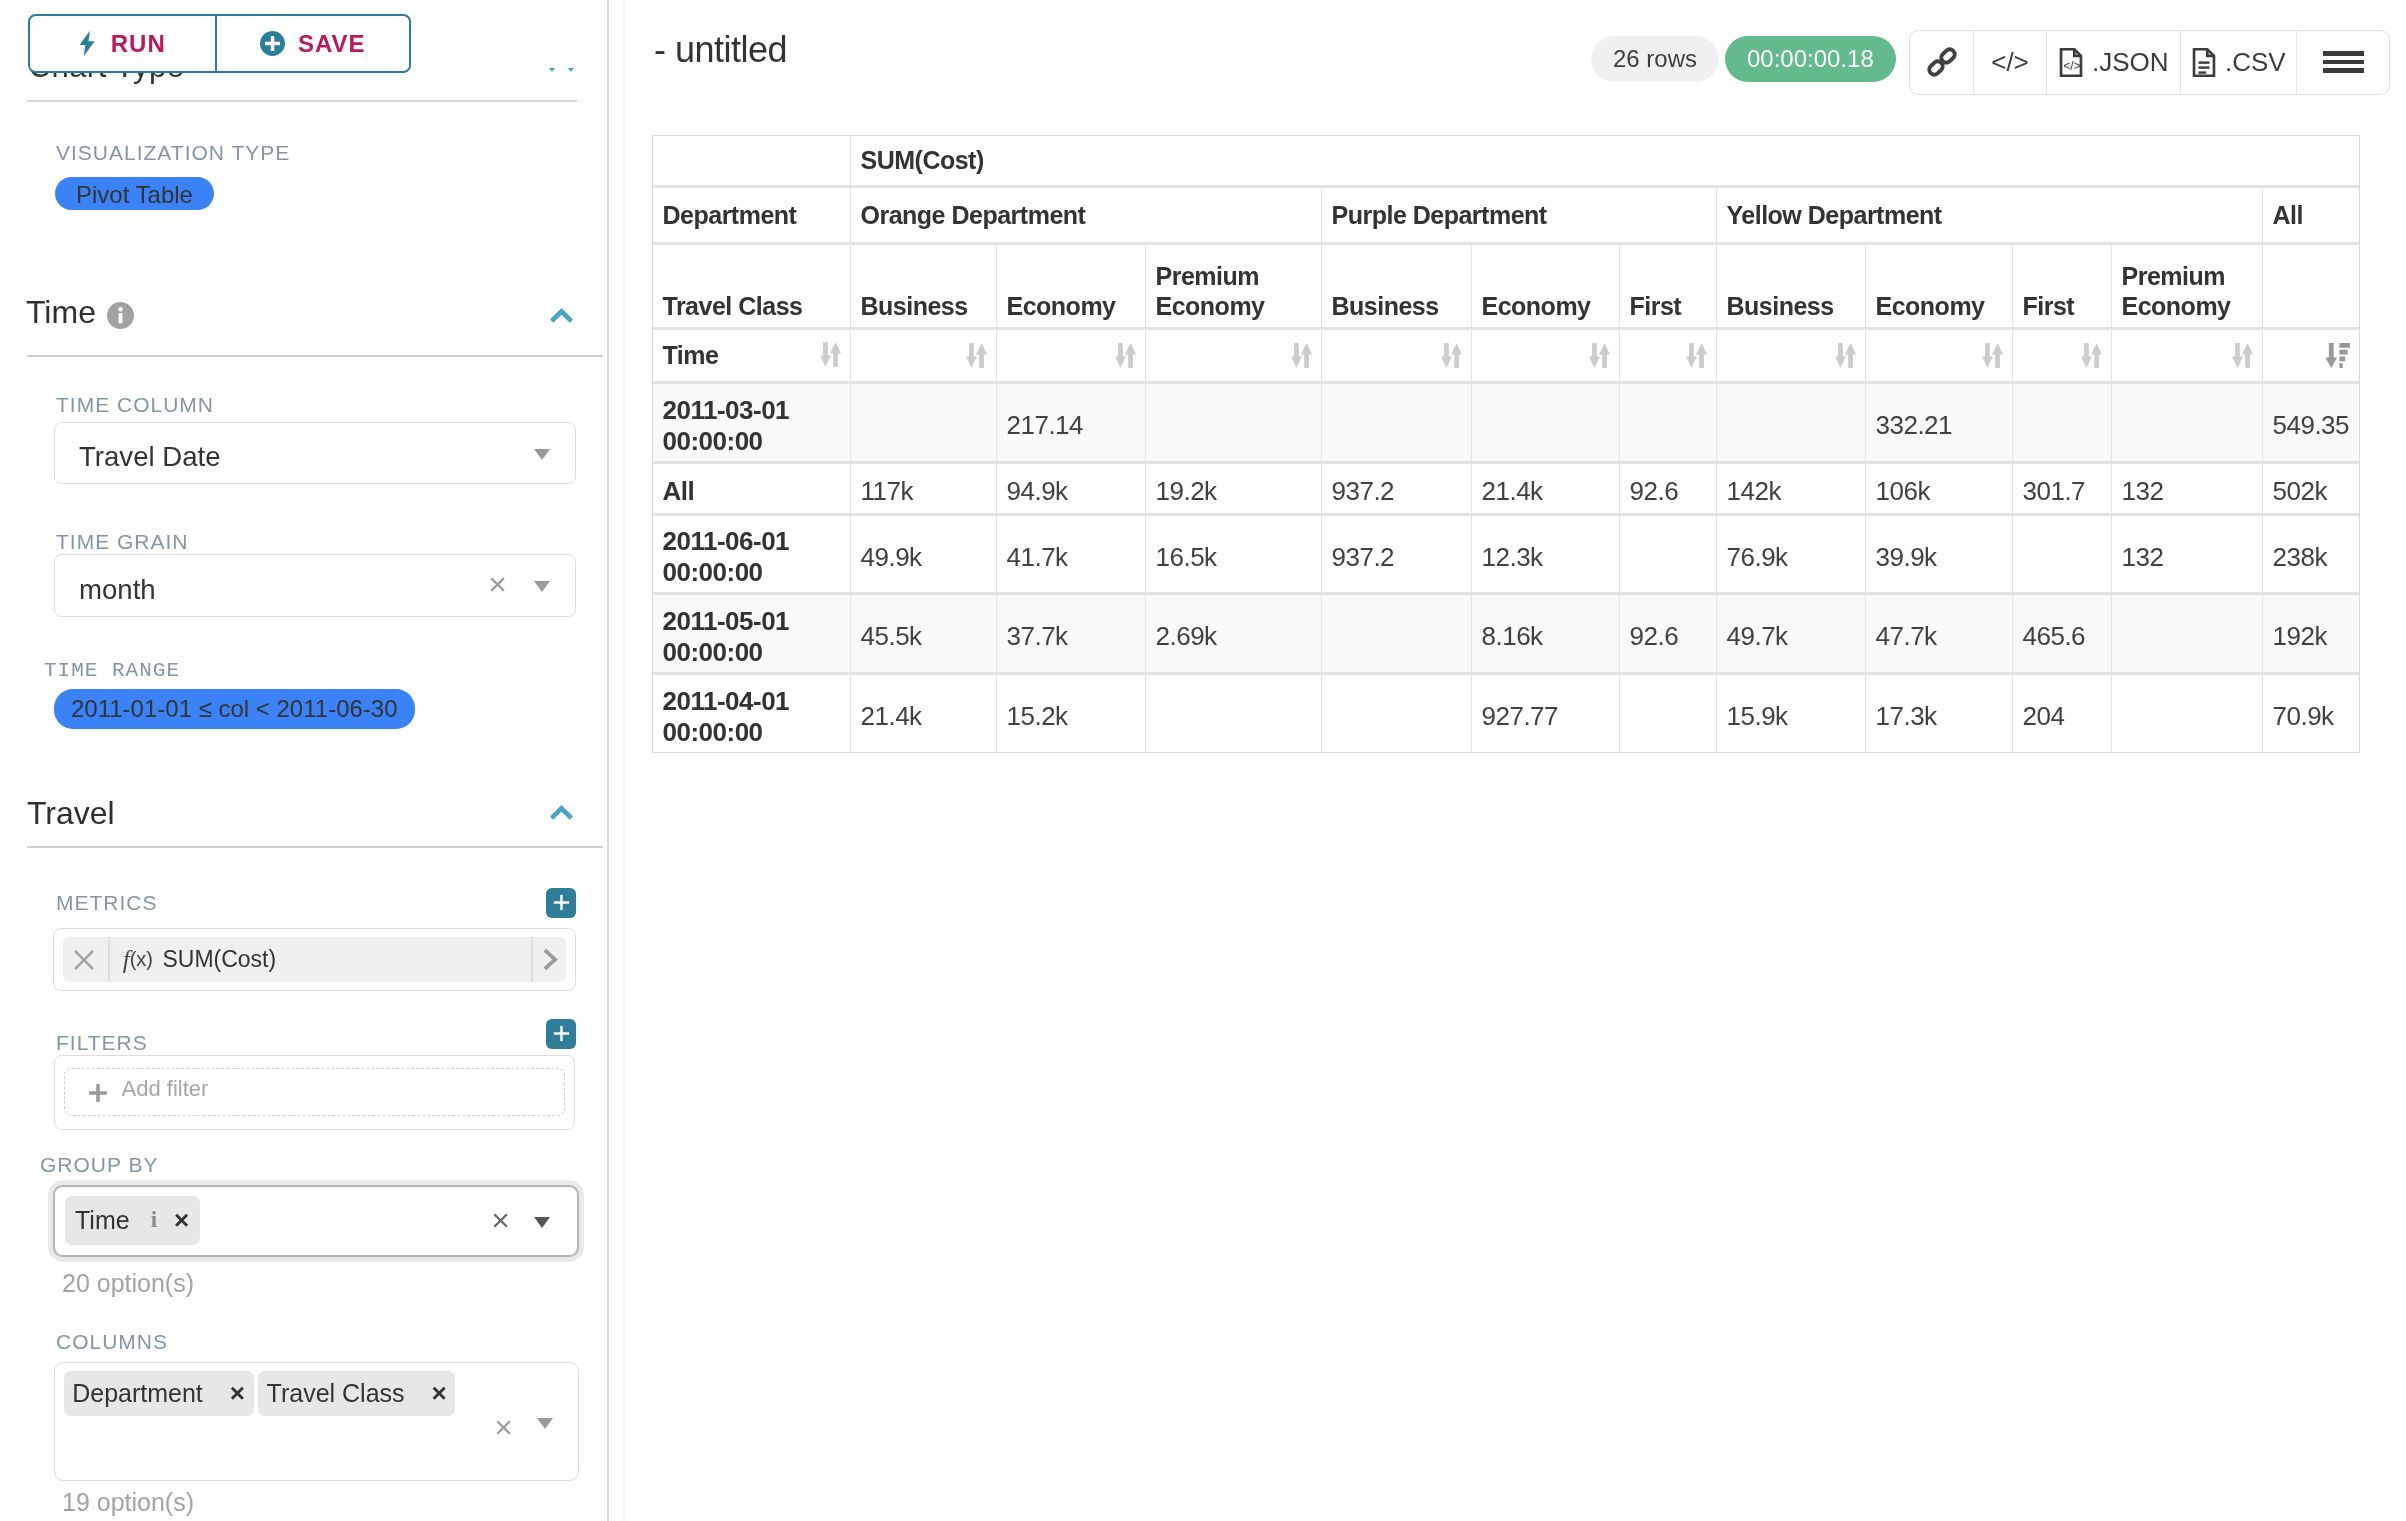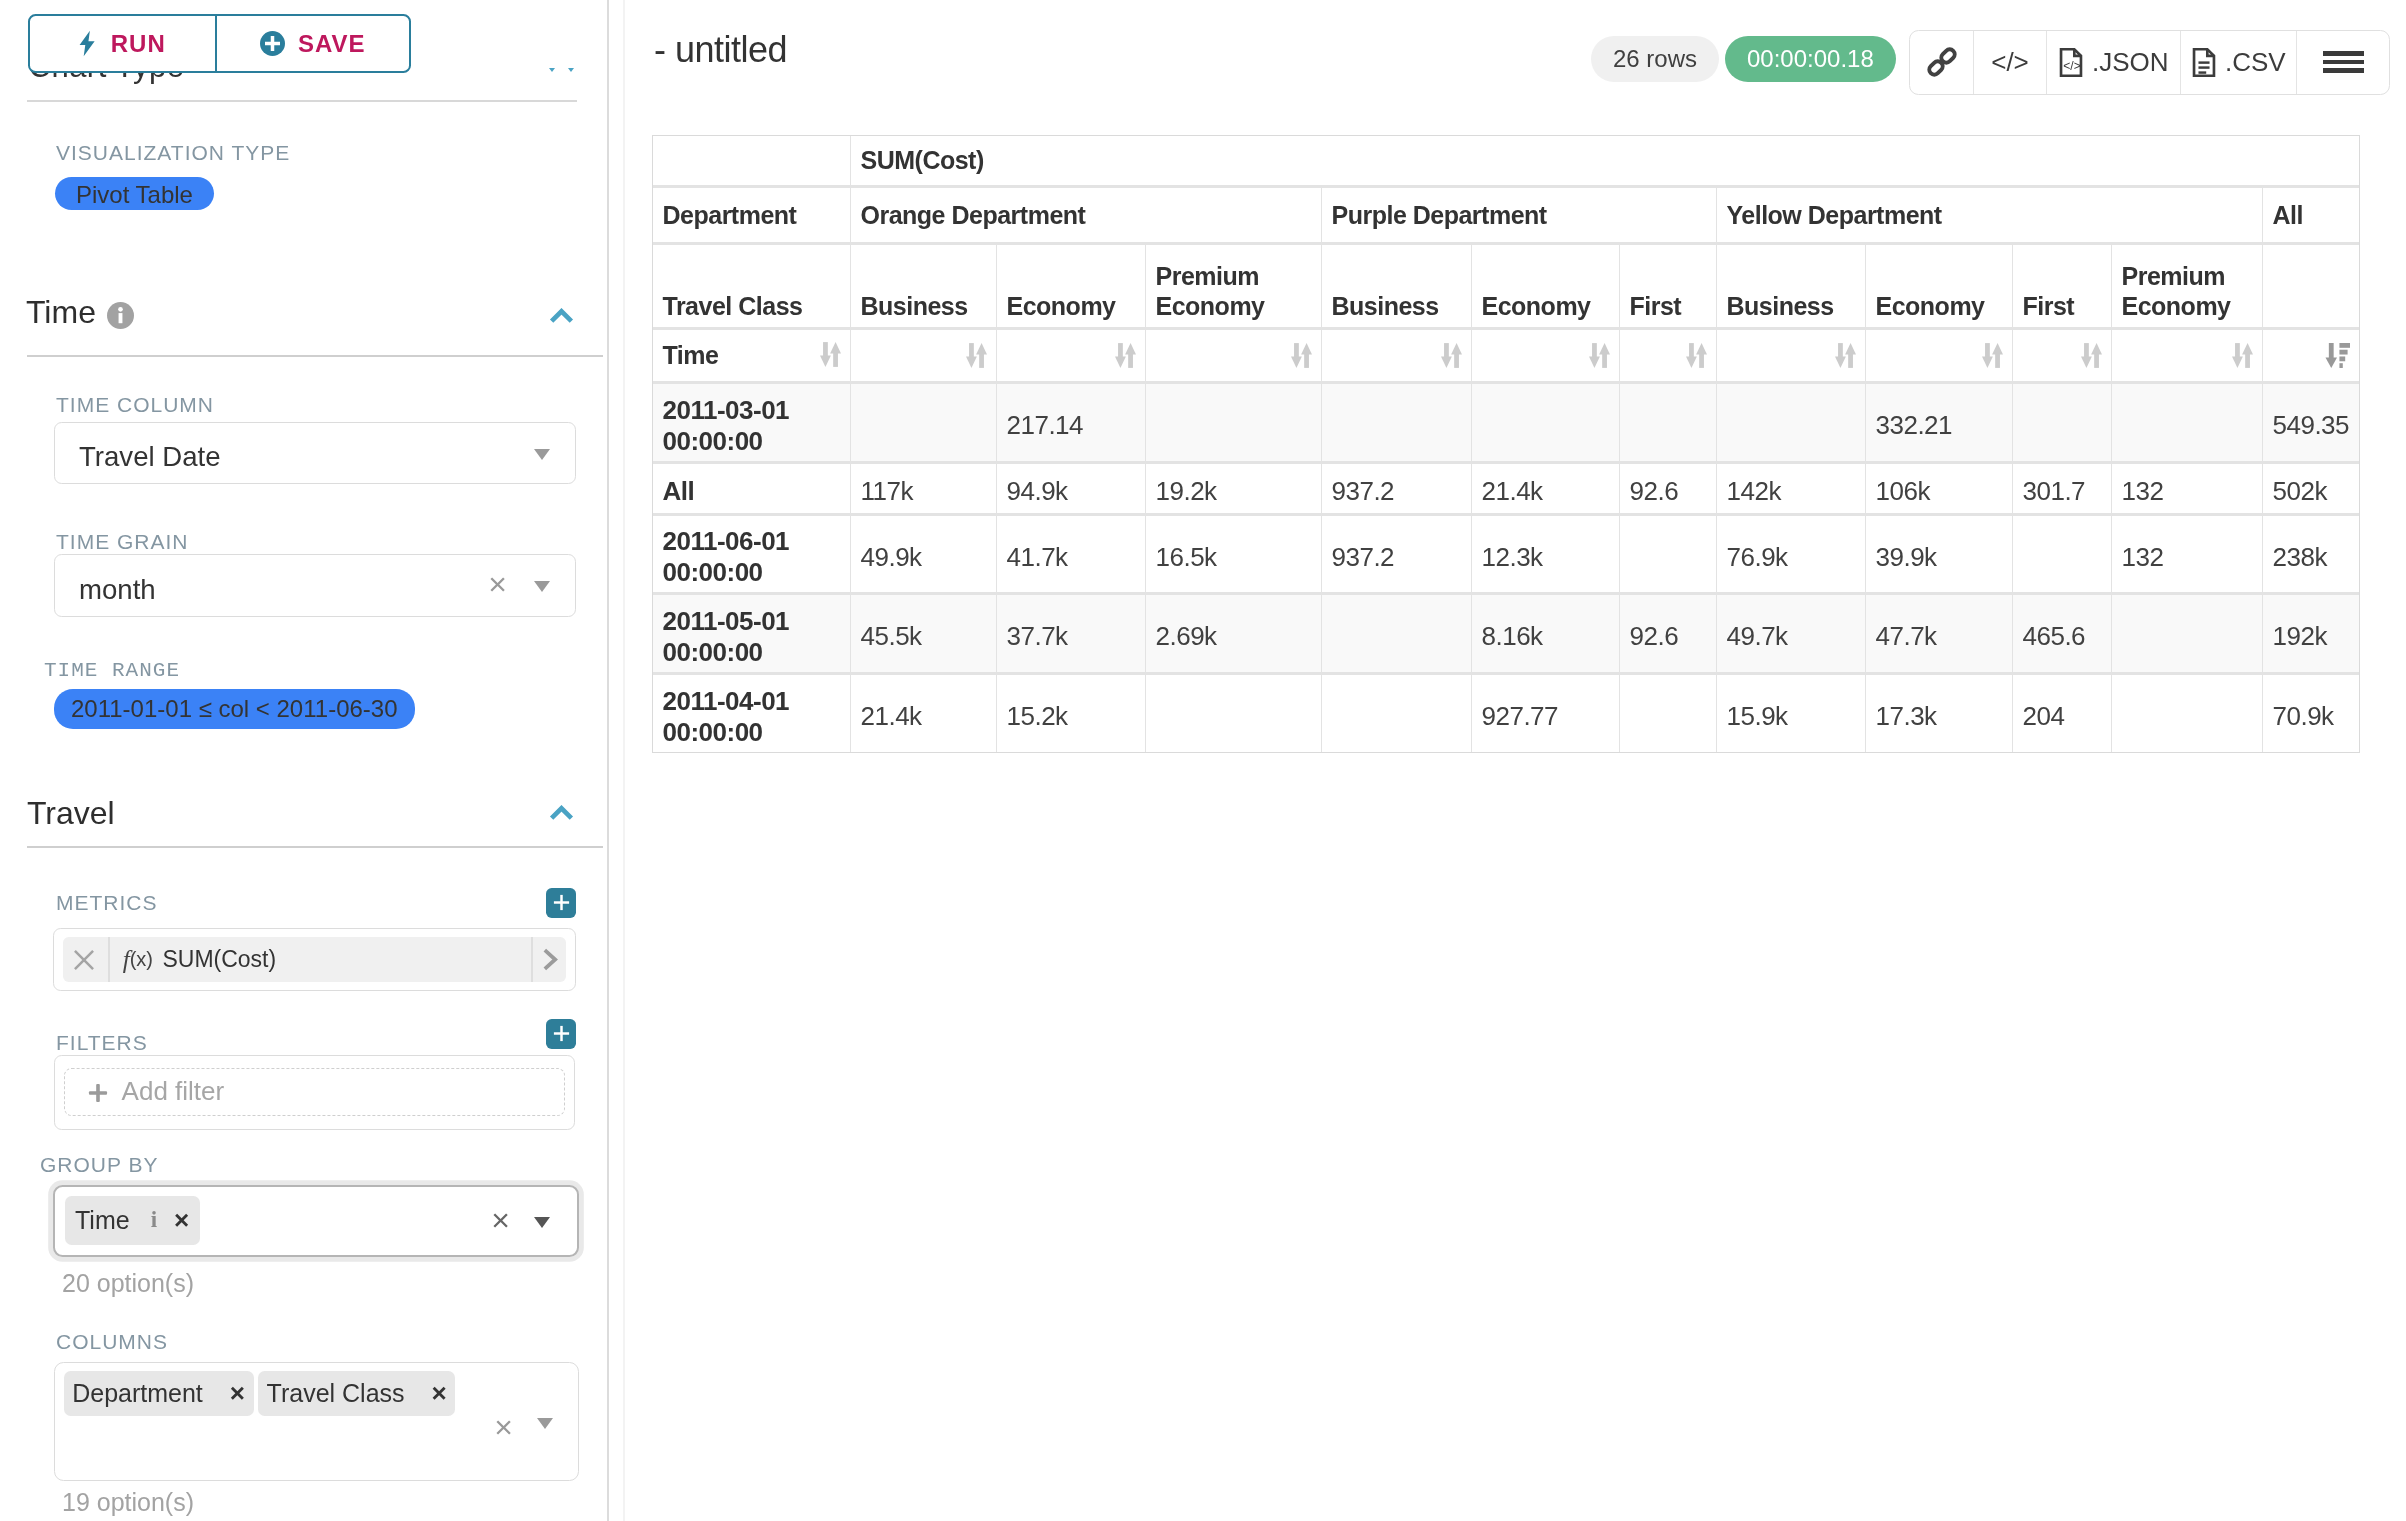--- a/index.html
+++ b/index.html
@@ -132,21 +132,21 @@
       <rect x="8.7" y="2" width="2.6" height="16" fill="#fff"></rect>
       <rect x="2" y="8.7" width="16" height="2.6" fill="#fff"></rect>
     </svg>
   </div>
 <div class="abs selbox" style="left:54px; top:1055px; width:521px; height:75px; border-radius:7.6px;">
   <div style="position:absolute; left:8.6px; right:8.6px; top:12.4px; height:48px; border:1.9px dashed #cfcfcf; border-radius:7.6px;">
     <svg style="position:absolute; left:23px; top:13.3px;" width="20" height="20" viewBox="0 0 21 21">
         <rect x="8.6" y="1" width="3.8" height="19" fill="#9b9b9b" rx="1"></rect>
         <rect x="1" y="8.6" width="19" height="3.8" fill="#9b9b9b" rx="1"></rect>
       </svg>
-    <div style="position:absolute; left:57px; top:6.7px; font-size:26px; color:#a6a6a6;">Add filter</div>
+    <div style="position:absolute; left:57px; top:6.7px; font-size:22px; color:#a6a6a6;">Add filter</div>
   </div>
 </div>
 
 <div class="abs lbl" style="left:40px; top:1154px;">GROUP BY</div>
 <div class="abs" style="left:53px; top:1185px; width:526px; height:72px; border:2.4px solid #b5b5b5; border-radius:9.5px; box-shadow:0 0 0 4.8px #e9e9e9; background:#fff;">
   <div class="selpill" style="position:absolute; left:9.5px; top:8.6px; height:49px; padding:0 10.5px;">Time<span style="font-family:'Liberation Serif',serif; font-weight:700; color:#8a8a8a; font-size:23px; margin:0 17px 0 21px;">i</span><b style="font-size:26px;">×</b></div>
   <div class="clearx" style="position:absolute; right:67px; top:17px; color:#666;">×</div>
   <div class="caret caretd" style="position:absolute; right:27px; top:30px;"></div>
 </div>
 <div class="abs optn" style="left:62px; top:1269px;">20 option(s)</div>

